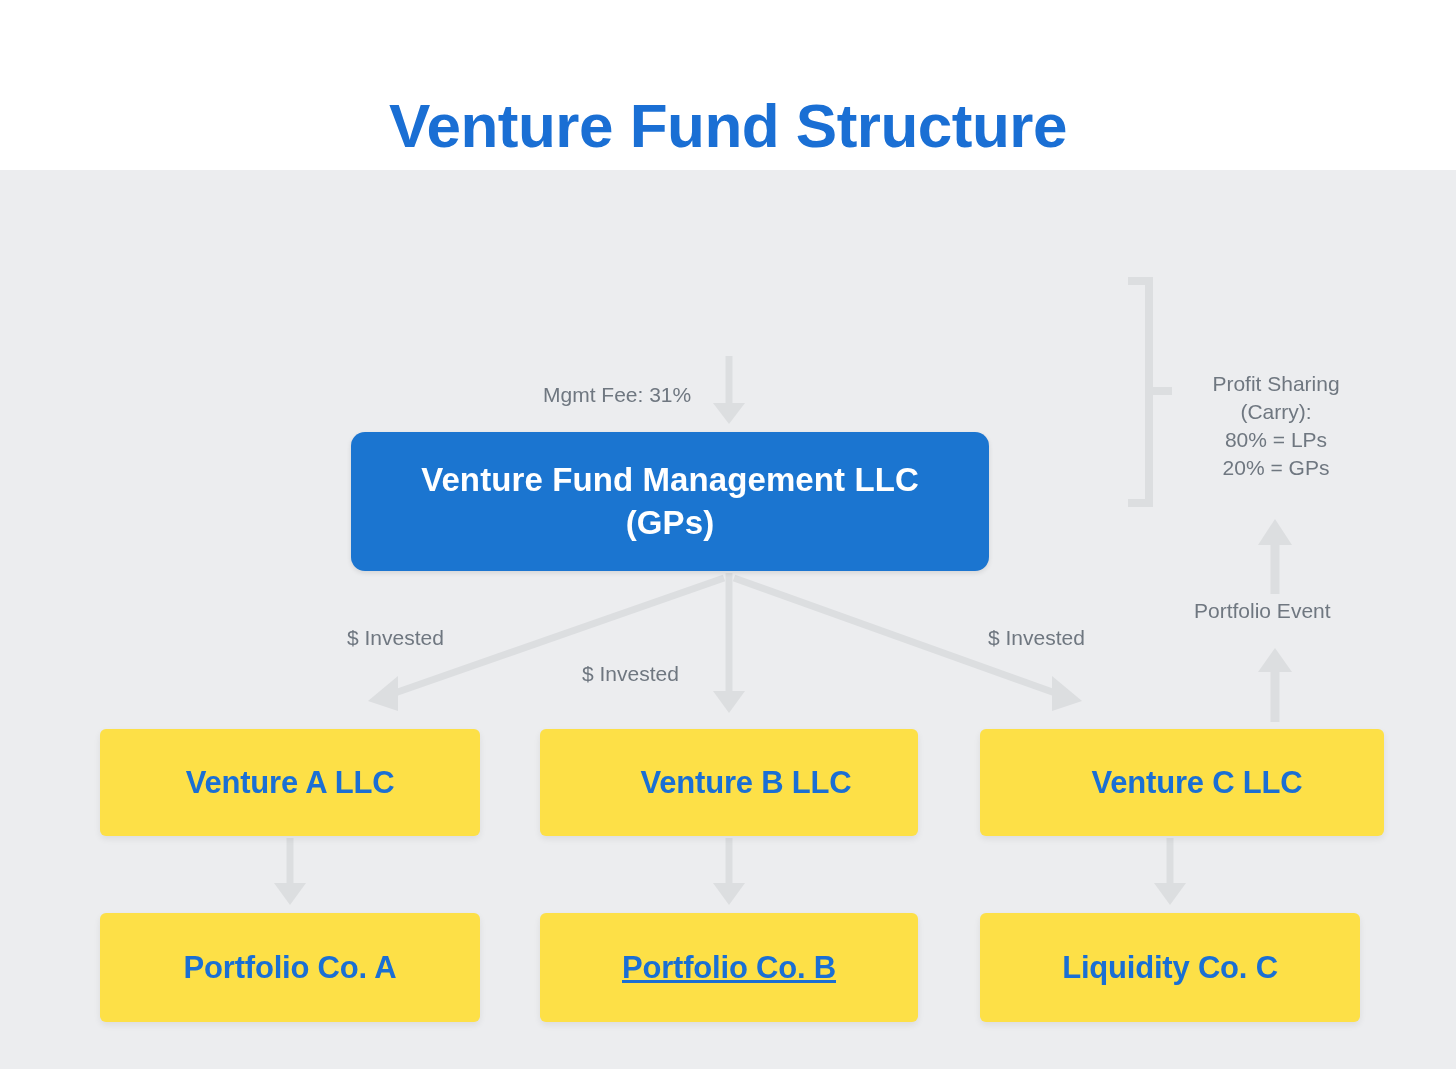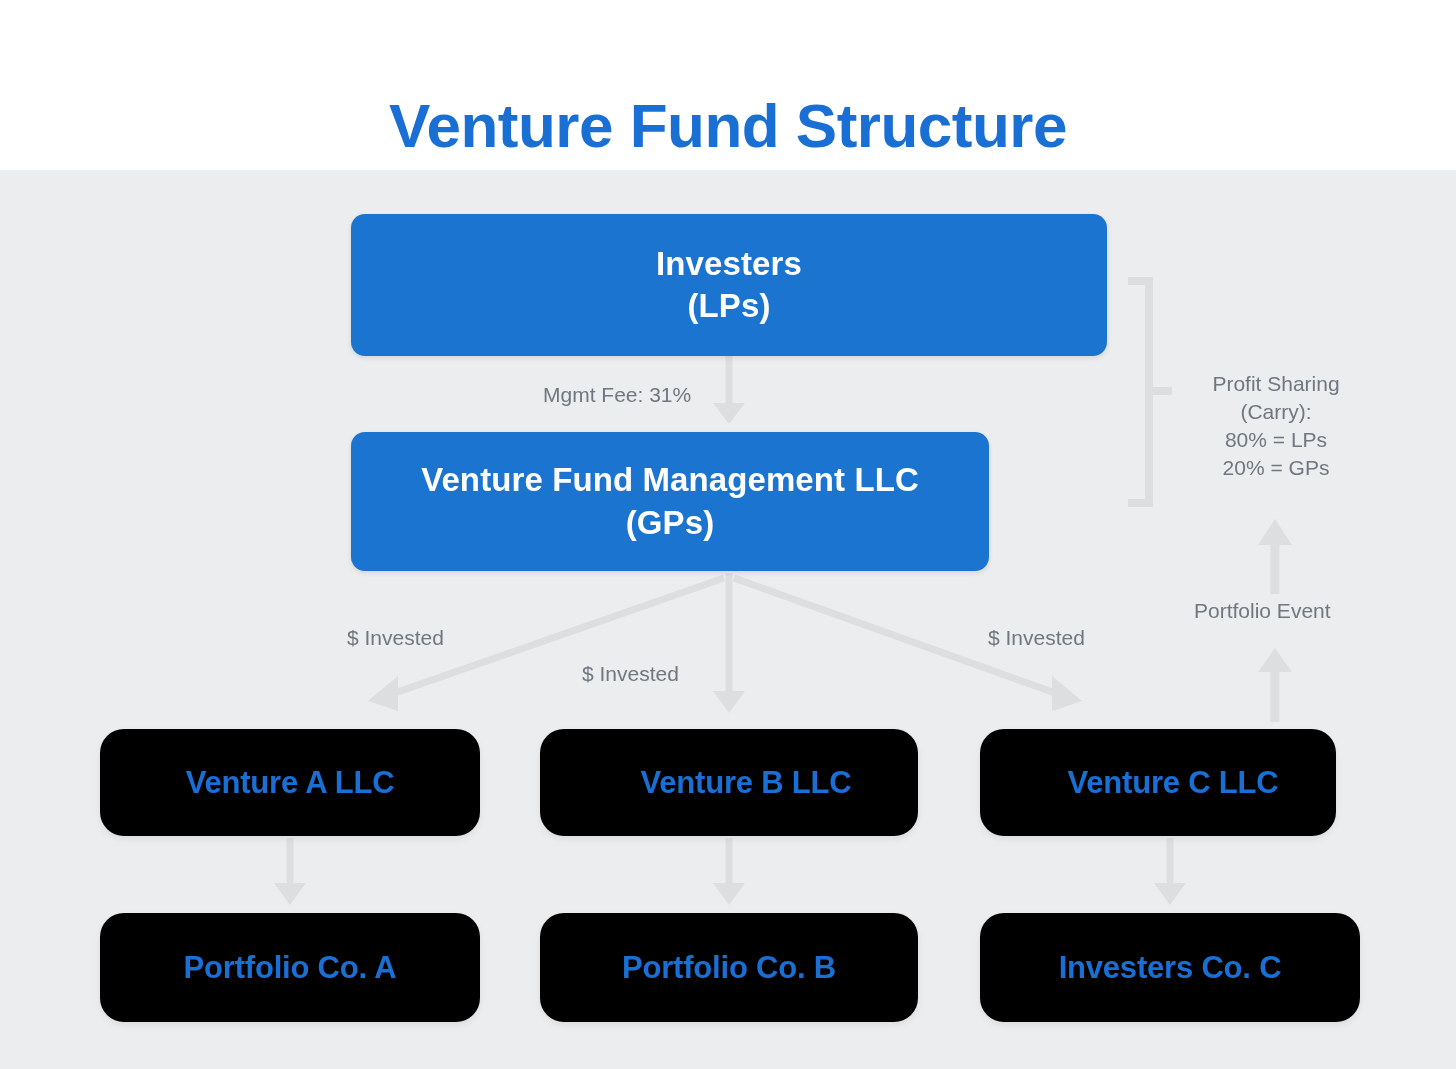--- a/index.html
+++ b/index.html
@@ -69,40 +69,40 @@
     color: #ffffff;
     box-shadow: 0 2px 5px rgba(0,0,0,0.10);
   }
   .node-primary .node-line {
     font-size: 33px;
     font-weight: 700;
     line-height: 1.28;
     letter-spacing: 0.1px;
   }
   .node-white {
-    background: #000000;
+    background: #fde047;
     color: #1a6fd4;
     box-shadow: 0 3px 7px rgba(0,0,0,0.07);
-    border-radius: 24px;
+    border-radius: 6px;
   }
   .node-white .node-line {
     font-size: 31px;
     font-weight: 700;
     letter-spacing: -0.2px;
   }
 
   #node-investors { left: 351px; top: 214px; width: 756px; height: 142px; }
   #node-gp        { left: 351px; top: 432px; width: 638px; height: 139px; }
 
   #node-venture-a { left: 100px;  top: 729px; width: 380px; height: 107px; }
   #node-venture-b { left: 540px;  top: 729px; width: 378px; height: 107px; padding-left: 34px; }
-  #node-venture-c { left: 980px;  top: 729px; width: 356px; height: 107px; padding-left: 30px; }
+  #node-venture-c { left: 980px;  top: 729px; width: 404px; height: 107px; padding-left: 30px; }
 
   #node-portfolio-a { left: 100px; top: 913px; width: 380px; height: 109px; }
-  #node-portfolio-b { left: 540px; top: 913px; width: 378px; height: 109px; }
+  #node-portfolio-b { left: 540px; top: 913px; width: 378px; height: 109px; text-decoration: underline; }
   #node-portfolio-c { left: 980px; top: 913px; width: 380px; height: 109px; }
 
   
   .edge-label {
     position: absolute;
     color: #6f7780;
     font-size: 21px;
     white-space: pre;
     line-height: 1.32;
   }
@@ -187,24 +187,20 @@
       <line x1="1275" y1="594" x2="1275" y2="538" stroke="#dcdee0" stroke-width="9"></line>
       <path d="M1258,545 L1292,545 L1275,519 Z" fill="#dcdee0"></path>
     </g>
 
     <g>
       <path d="M1128,281 L1149,281 L1149,503 L1128,503" fill="none" stroke="#dcdee0" stroke-width="8" stroke-linecap="butt" stroke-linejoin="miter"></path>
       <line x1="1149" y1="391" x2="1172" y2="391" stroke="#dcdee0" stroke-width="8"></line>
     </g>
   </svg>
 
-  <div class="node node-primary" id="node-investors">
-    <div class="node-line">Investers</div>
-    <div class="node-line">(LPs)</div>
-  </div>
 
   <div class="node node-primary" id="node-gp">
     <div class="node-line">Venture Fund Management LLC</div>
     <div class="node-line">(GPs)</div>
   </div>
 
   <div class="node node-white" id="node-venture-a">
     <div class="node-line">Venture A LLC</div>
   </div>
   <div class="node node-white" id="node-venture-b">
@@ -214,21 +210,21 @@
     <div class="node-line">Venture C LLC</div>
   </div>
 
   <div class="node node-white" id="node-portfolio-a">
     <div class="node-line">Portfolio Co. A</div>
   </div>
   <div class="node node-white" id="node-portfolio-b">
     <div class="node-line">Portfolio Co. B</div>
   </div>
   <div class="node node-white" id="node-portfolio-c">
-    <div class="node-line">Investers Co. C</div>
+    <div class="node-line">Liquidity Co. C</div>
   </div>
 
   <div class="edge-label" id="label-mgmt-fee">Mgmt Fee: 31%</div>
 
   <div class="edge-label" id="label-invested-left">$ Invested</div>
 
   <div class="edge-label" id="label-invested-mid">$ Invested</div>
 
   <div class="edge-label" id="label-invested-right">$ Invested</div>
 

